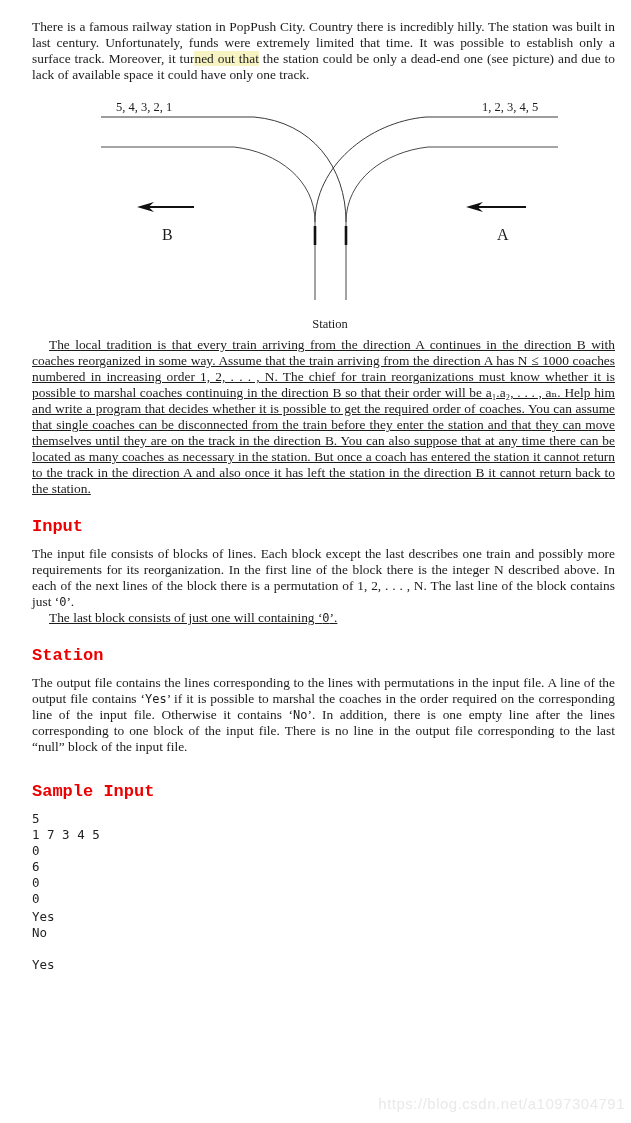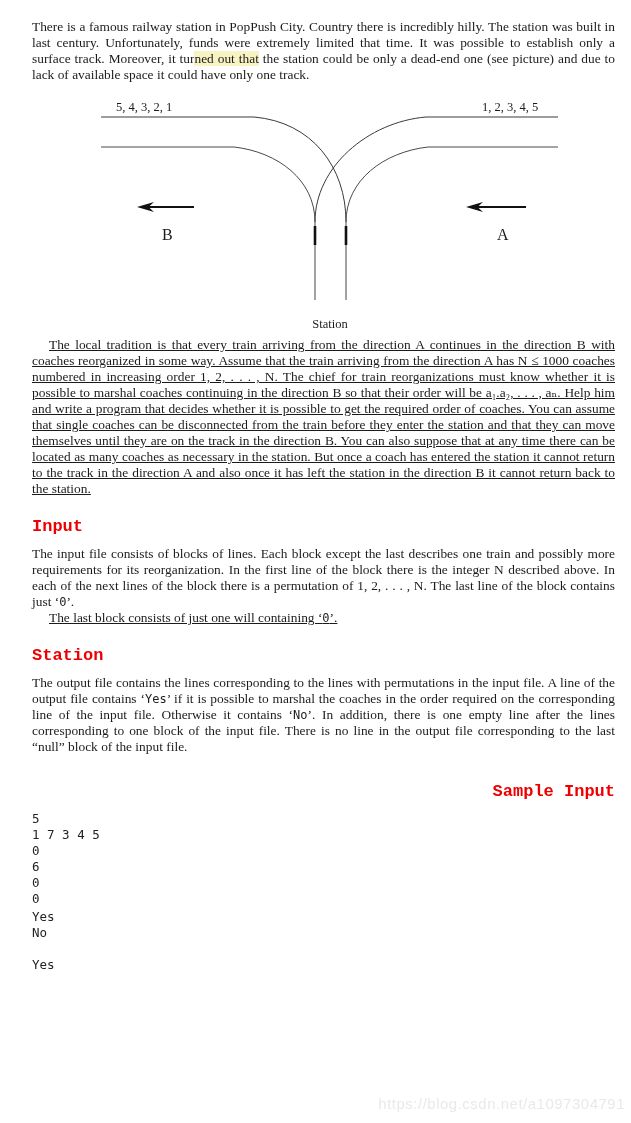--- a/index.html
+++ b/index.html
@@ -16,21 +16,21 @@
   .hl { background:#f7f3c2; }
   code.tt {
     font-family:"DejaVu Sans Mono","Liberation Mono",monospace;
     font-size:12px;
   }
   h2.sec {
     margin:20px 0 9px 0;
     font-family:Liberation Mono, monospace;
     font-size:17px; font-weight:bold; color:#ee0000; line-height:20px;
   }
-  h2.sec-sample { margin-top:27px;text-align:right; }
+  h2.sec-sample { margin-top:27px; }
   .figure { margin:9px -16px 0 -16px; width:510px; height:245px; }
   .io { margin:2px 0 0 0; }
   .io-line {
     font-family:"DejaVu Sans Mono","Liberation Mono",monospace;
     font-size:12.5px; line-height:16px; min-height:16px; white-space:pre;
     color:#222222;
   }
   .watermark {
     position:absolute; right:6px; bottom:11px;
     font-family:"Liberation Sans","DejaVu Sans",sans-serif;

